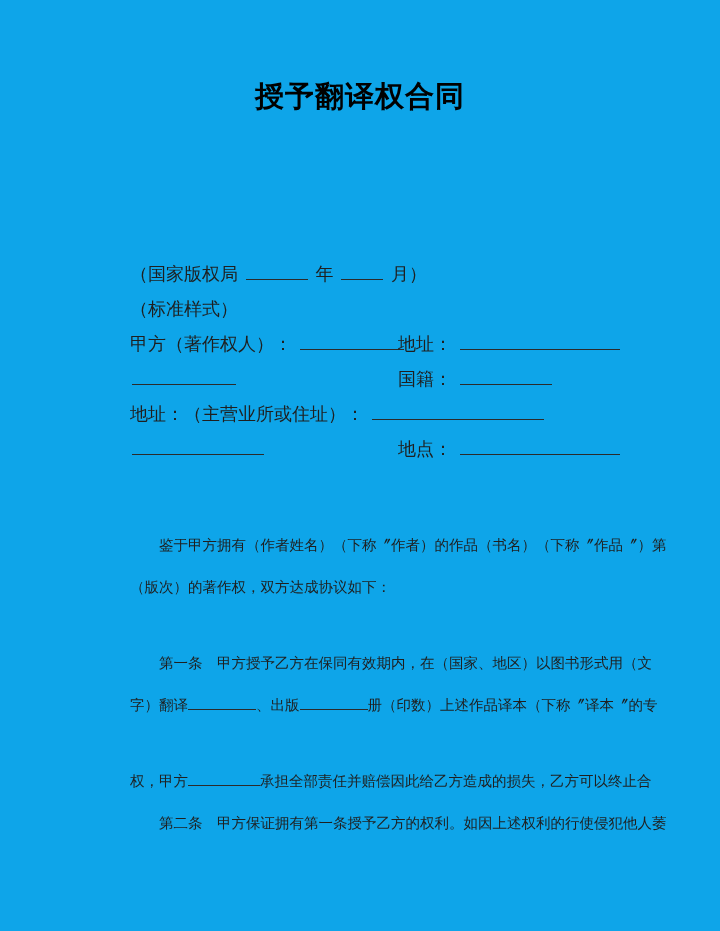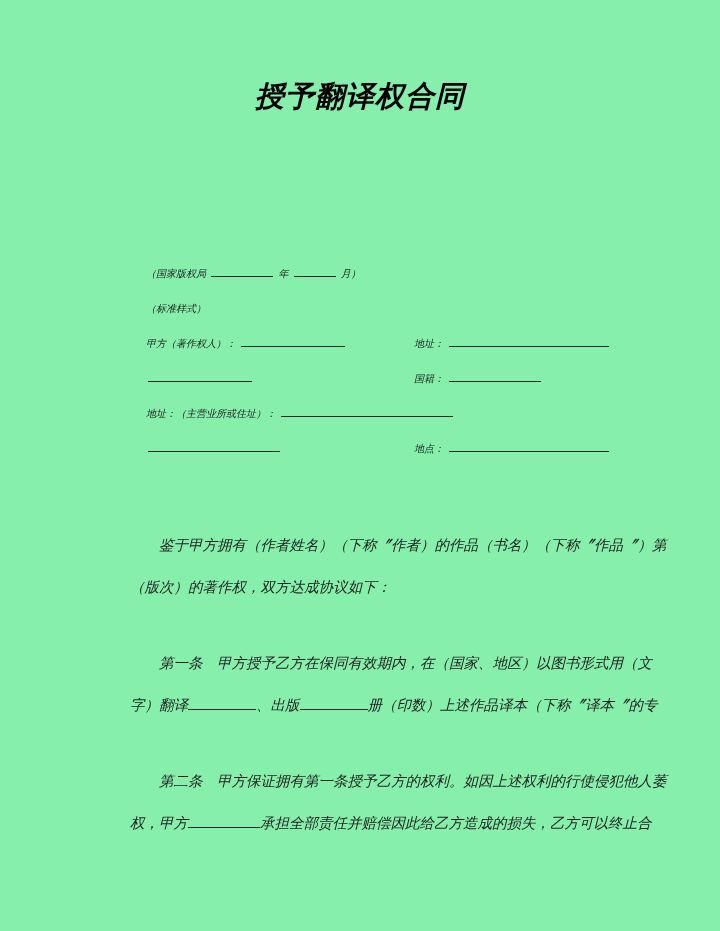--- a/index.html
+++ b/index.html
@@ -15,22 +15,21 @@
     color: #1a1a1a;
     overflow: hidden;
   }
 
   .page {
     position: absolute;
     left: 0;
     top: 0;
     width: 720px;
     height: 931px;
-    background: #86efac;
-    font-style: italic;
+    background: #0ea5e9;
   }
 
   
   .doc-title {
     position: absolute;
     left: 0;
     top: 78px;
     width: 720px;
     text-align: center;
     font-size: 29px;
@@ -43,25 +42,24 @@
   
   .form-block {
     position: absolute;
     left: 130px;
     top: 256px;
     width: 500px;
   }
   .form-row {
     position: relative;
     height: 35px;
-    font-size: 10px;
+    font-size: 18px;
     line-height: 35px;
     color: #1f1f1f;
     white-space: nowrap;
-    margin-left: 16px;
   }
   .form-row .lbl {
     display: inline-block;
     vertical-align: baseline;
   }
   .blank {
     display: inline-block;
     border-bottom: 1.3px solid #2b2b2b;
     vertical-align: baseline;
     height: 14px;
@@ -181,21 +179,21 @@
     <div class="para">
       <span class="ln indent">第一条　甲方授予乙方在保同有效期内，在（国家、地区）以图书形式用（文</span>
       <span class="ln">
         <span>字）翻译</span><span class="inline-blank ib-1"></span><span>、出版</span><span class="inline-blank ib-2"></span><span>册（印数）上述作品译本（下称〞译本〞的专</span>
       </span>
     </div>
 
     <div class="spacer-md"></div>
 
     <div class="para">
-      <span class="ln indent">第二条　甲方保证拥有第一条授予乙方的权利。如因上述权利的行使侵犯他人萎</span>
       <span class="ln">
         <span>权，甲方</span><span class="inline-blank ib-3"></span><span>承担全部责任并赔偿因此给乙方造成的损失，乙方可以终止合</span>
       </span>
+      <span class="ln indent">第二条　甲方保证拥有第一条授予乙方的权利。如因上述权利的行使侵犯他人萎</span>
     </div>
 
   </div>
 
 </div>
 
 </body></html>

